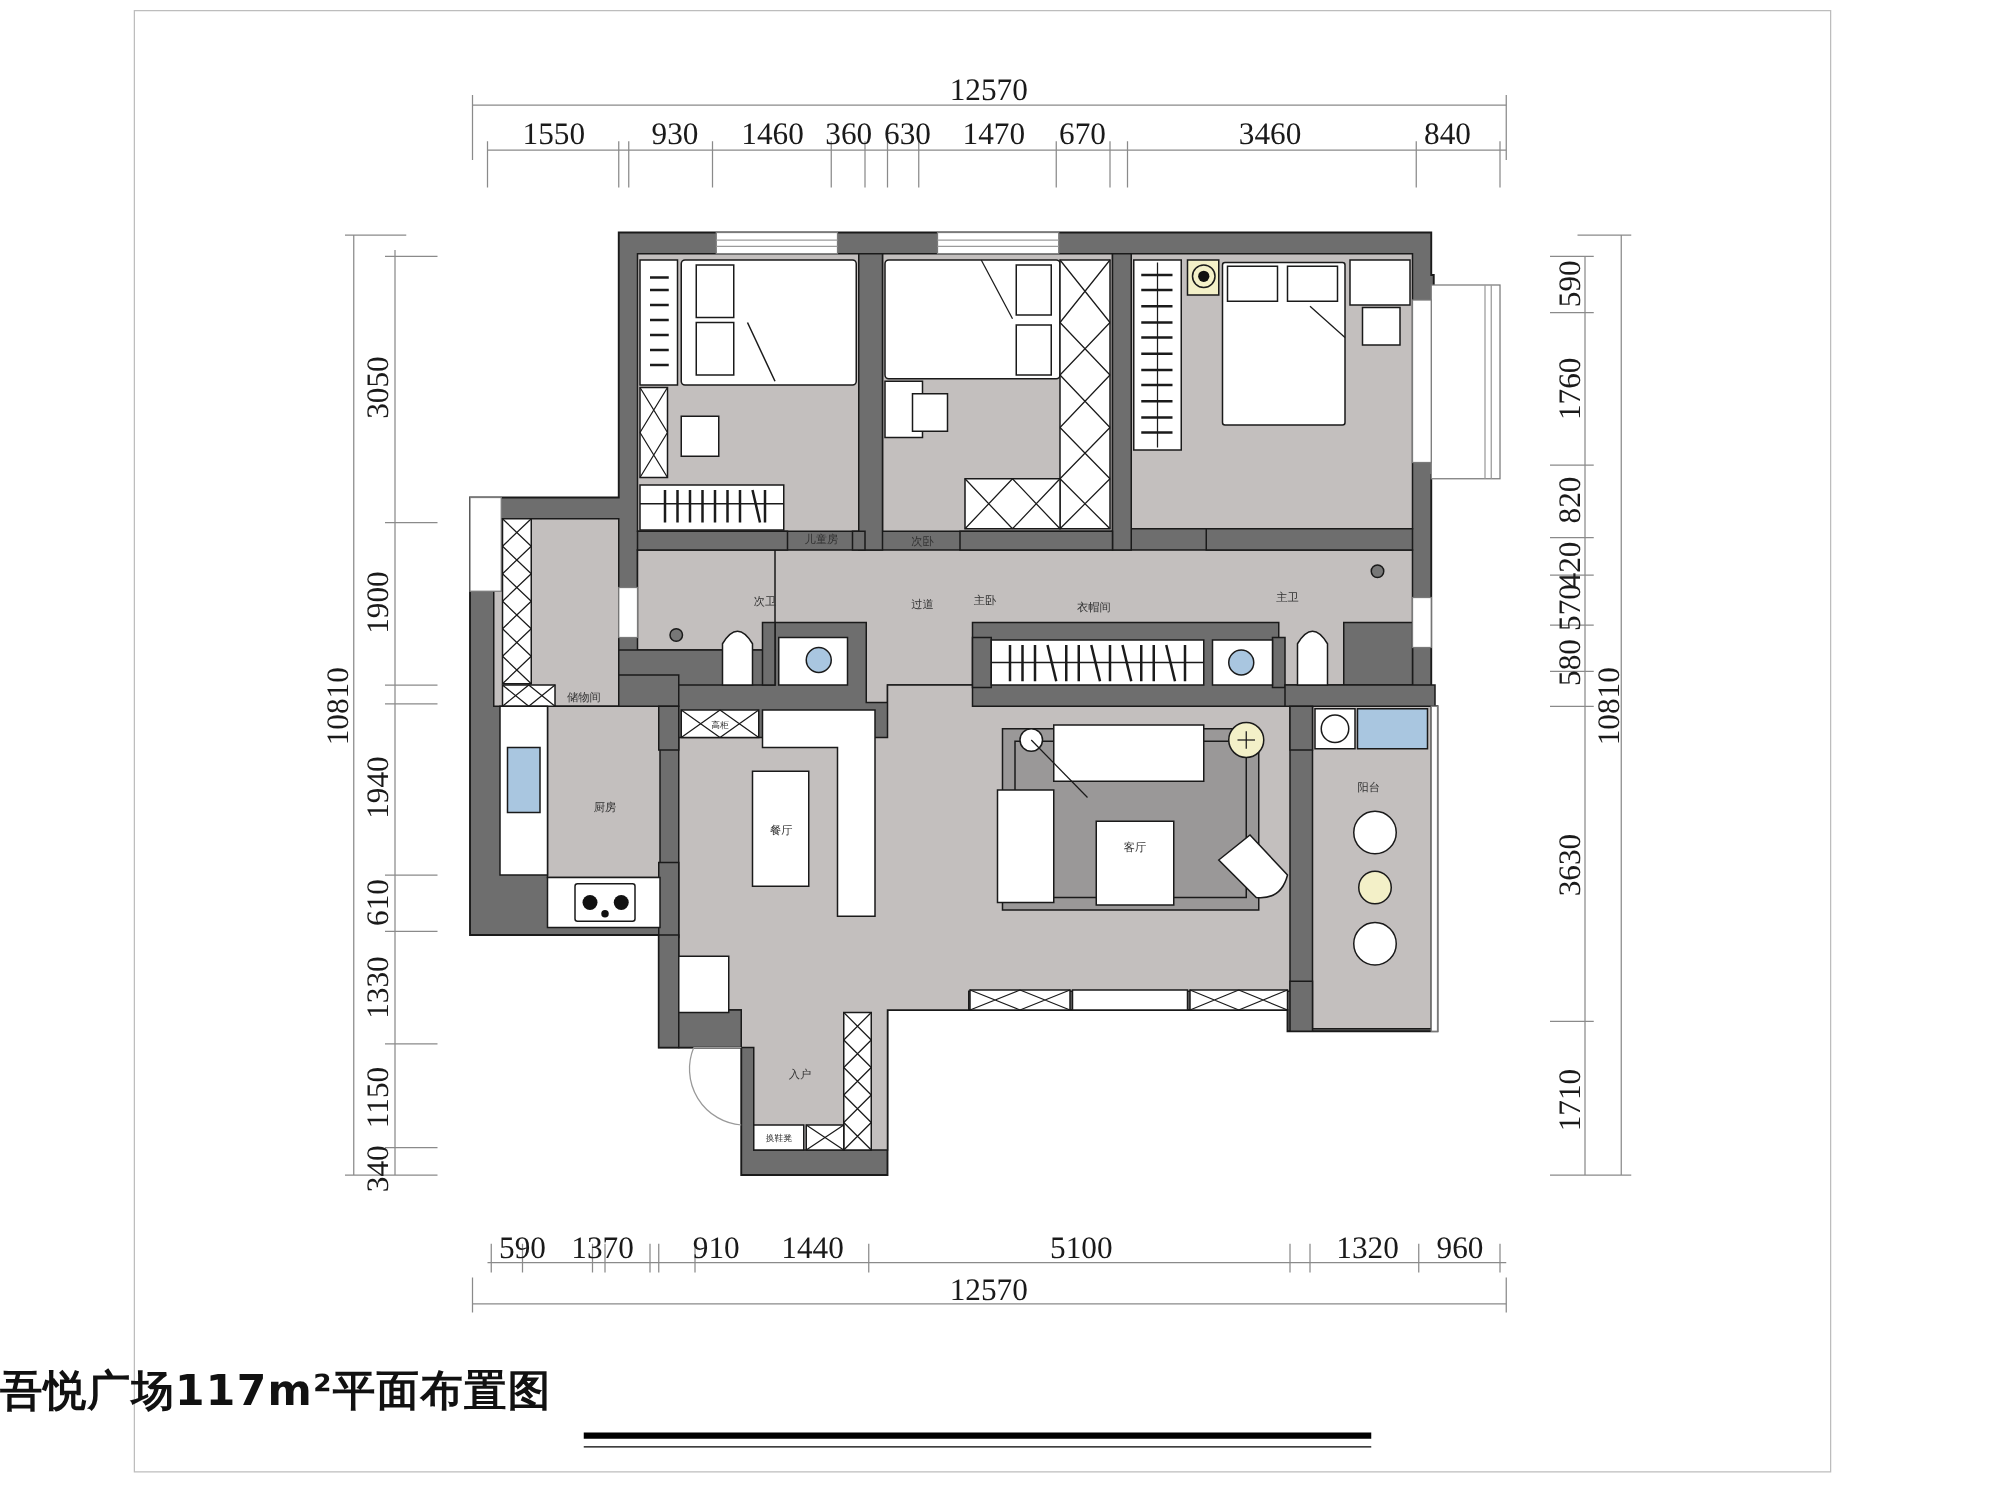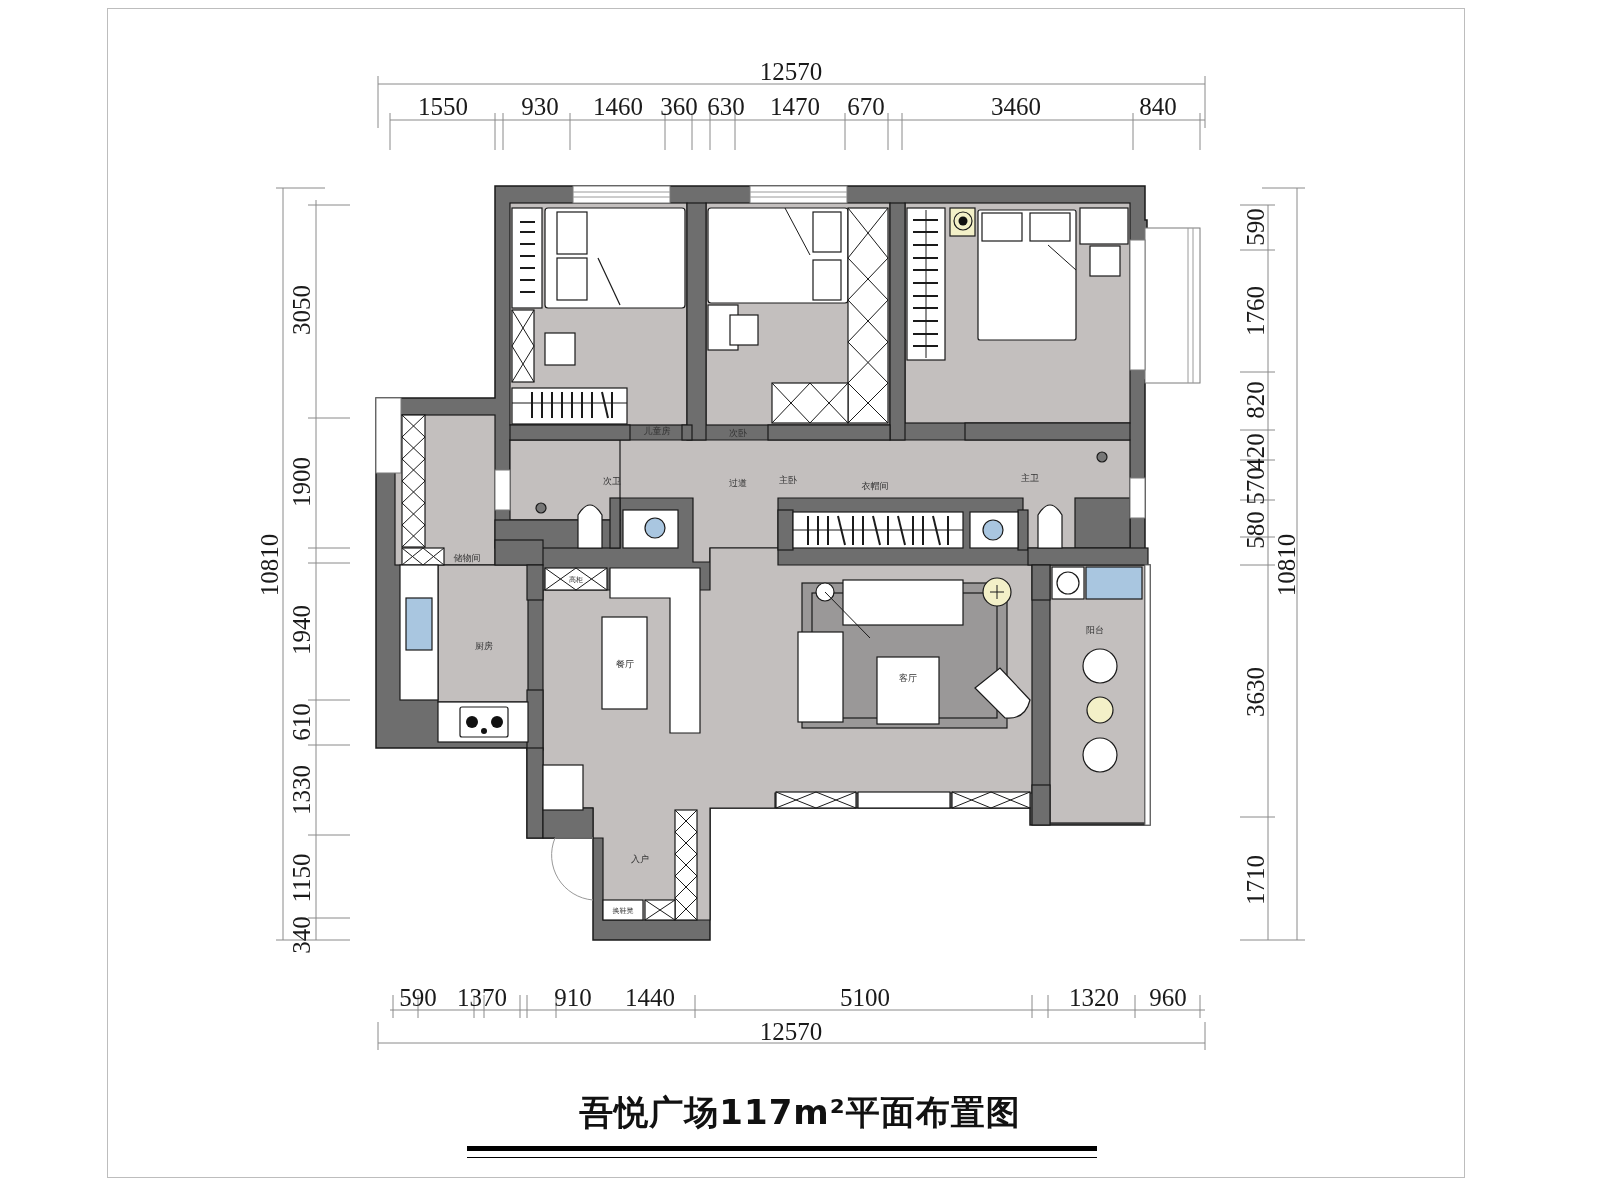--- a/index.html
+++ b/index.html
@@ -1,21 +1,21 @@
 <!DOCTYPE html>
 <html><head>
 <meta charset="utf-8">
 <style>
   html, body { margin: 0; padding: 0; background: #ffffff; }
   body { width: 1600px; height: 1200px; position: relative; overflow: hidden; font-family: "DejaVu Serif", serif; }
   .frame { position: absolute; left: 107px; top: 8px; width: 1358px; height: 1170px; border: 1px solid #bdbdbd; box-sizing: border-box; }
   svg#plan { position: absolute; left: 0; top: 0; }
   .dim-text { font-family: "Liberation Serif", "DejaVu Serif", serif; font-size: 25px; fill: #1a1a1a; }
   .room-label { font-family: "DejaVu Sans", sans-serif; font-size: 9px; fill: #333; }
-  .title { position: absolute; left: 0; width: 1600px; top: 1090px; text-align: center; font-family: "DejaVu Sans", sans-serif; font-size: 34px; font-weight: bold; color: #111; letter-spacing: 1px; }
+  .title { position: absolute; left: 0; width: 1600px; top: 1090px; font-family: "DejaVu Sans", sans-serif; font-size: 34px; font-weight: bold; color: #111; letter-spacing: 1px; }
   .title-line1 { position: absolute; left: 467px; top: 1146px; width: 630px; height: 5px; background: #000; }
   .title-line2 { position: absolute; left: 467px; top: 1157px; width: 630px; height: 1px; background: #000; }
 </style>
 </head>
 <body>
 
 <div class="frame"></div>
 
 <svg id="plan" width="1600" height="1200" viewBox="0 0 1600 1200">
 

